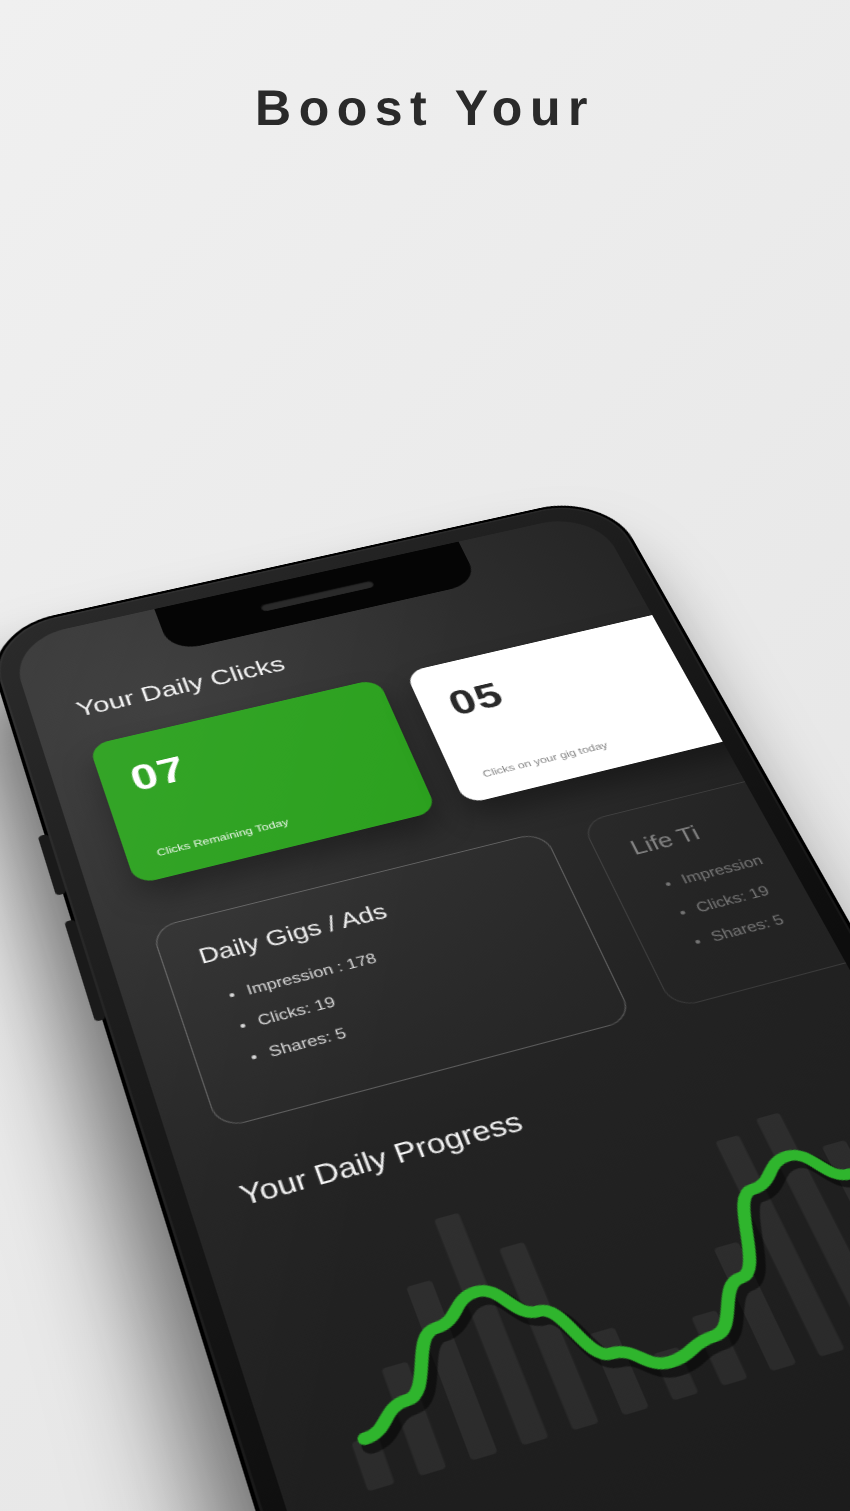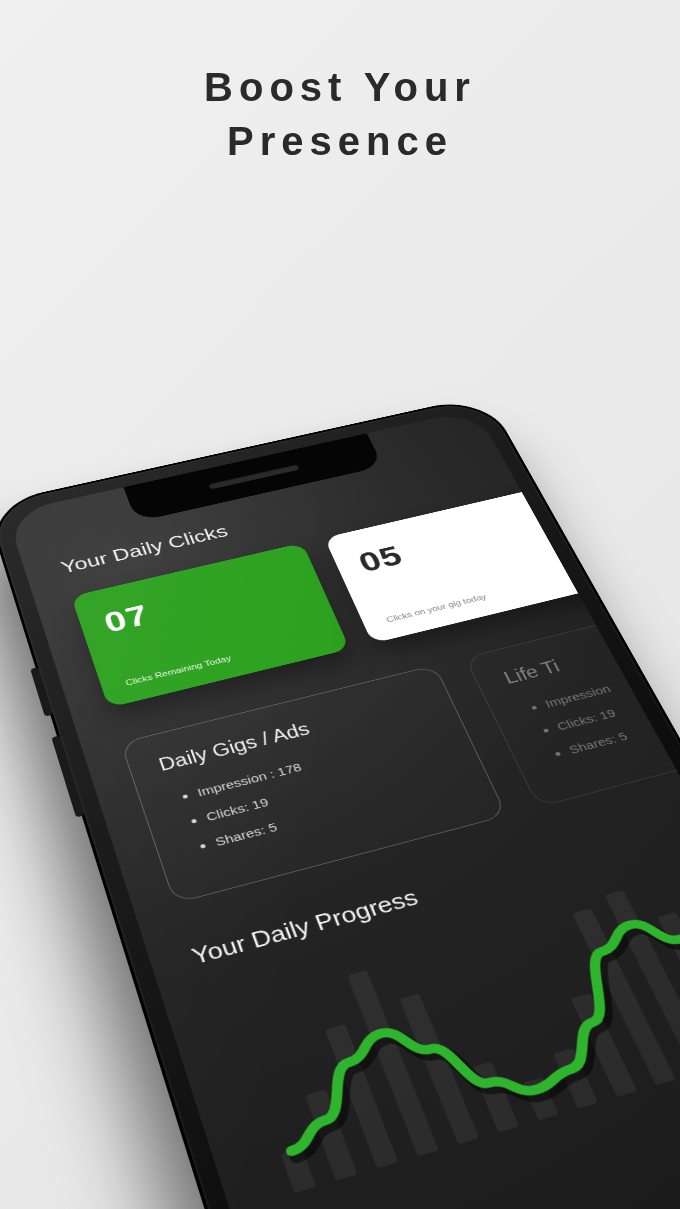--- a/index.html
+++ b/index.html
@@ -8,21 +8,21 @@
     background: linear-gradient(135deg, #f0f0f0 0%, #e4e4e4 100%);
     font-family: -apple-system, BlinkMacSystemFont, "Segoe UI", Arial, sans-serif;
     position: relative;
   }
 
   .hero-title {
     position: absolute;
     top: 60px;
     left: 50%;
     transform: translateX(-50%);
-    text-align: center;
+    text-align: left;
     color: #2a2a2a;
     font-size: 40px;
     font-weight: 700;
     letter-spacing: 6px;
     line-height: 1.35;
   }
 
   
   .stage {
     position: absolute;
@@ -174,21 +174,20 @@
   .bar { fill: rgba(255,255,255,0.06); }
   .curve { fill: none; stroke: #2fb52d; stroke-width: 10; stroke-linecap: round; }
   .curve-shadow { fill: none; stroke: rgba(0,0,0,0.5); stroke-width: 14; stroke-linecap: round; }
 
 </style>
 </head>
 <body>
 
 <div class="hero-title">
   <div>Boost Your</div>
-  <div>Presence</div>
 </div>
 
 <div class="stage">
   <div class="phone">
     <div class="phone-body">
 
       <div class="side-button sb1"></div>
       <div class="side-button sb2"></div>
 
       <div class="screen">

